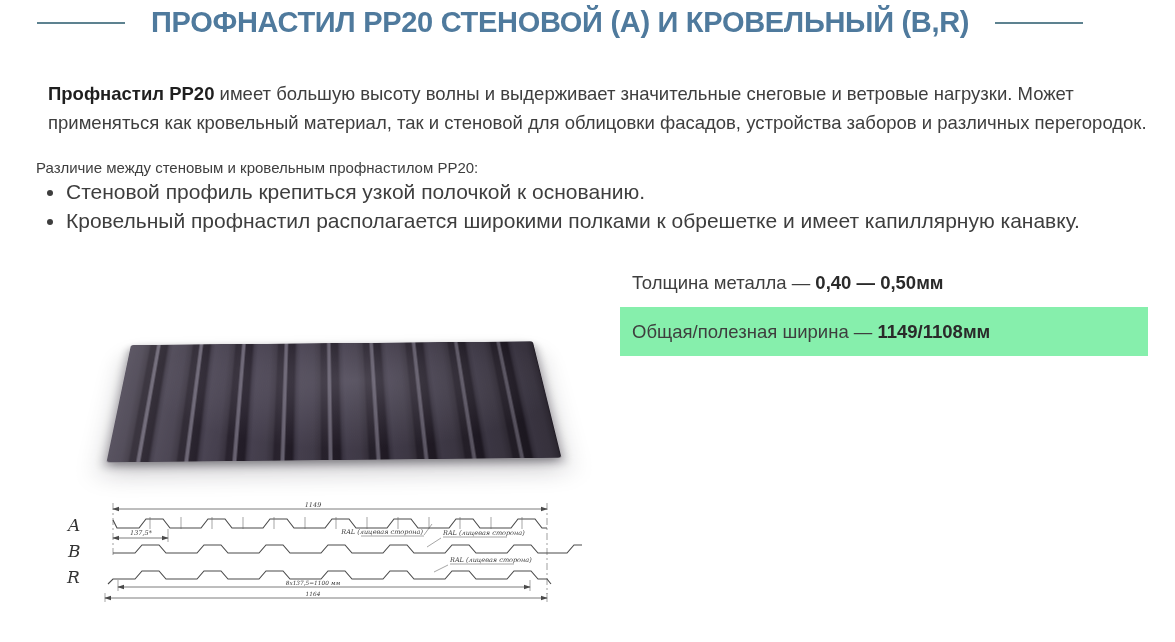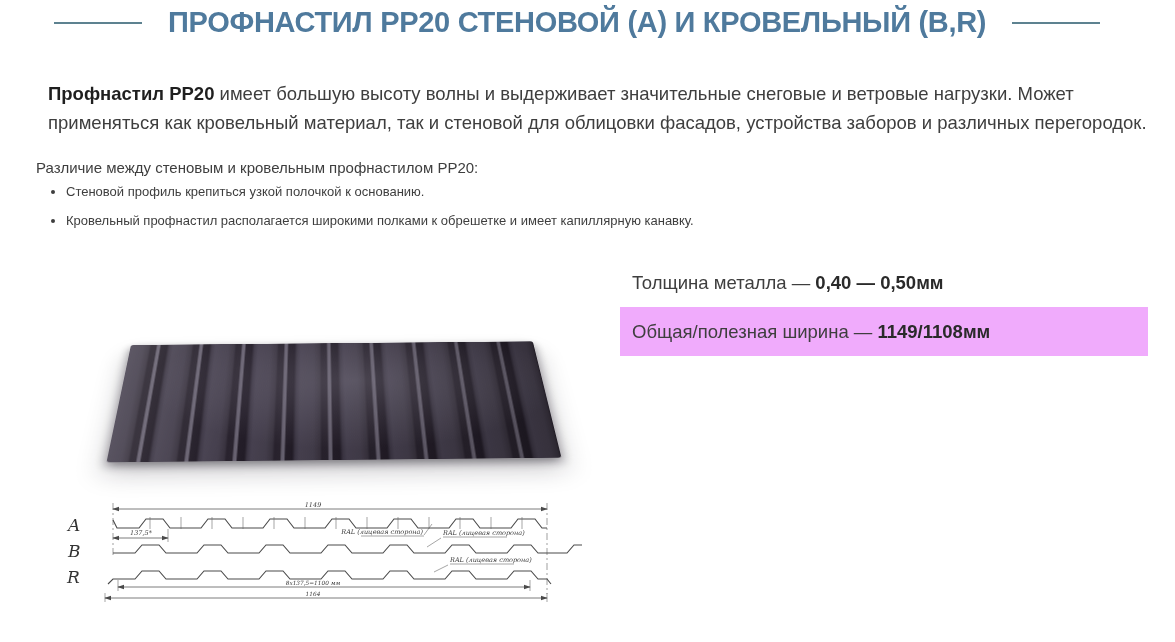--- a/index.html
+++ b/index.html
@@ -5,42 +5,42 @@
   html,body{margin:0;padding:0;background:#fff;}
   body{
     width:1175px;height:642px;position:relative;overflow:hidden;
     font-family:"Liberation Sans","DejaVu Sans",sans-serif;
     color:#3e3e3e;
   }
   
   .header{
     position:absolute;left:0;top:6px;width:997px;
     display:flex;align-items:center;gap:26px;
-    padding:0 37px;box-sizing:border-box;margin-left:17px;
+    padding:0 37px;box-sizing:border-box;
   }
   .hrule{flex:none;width:88px;height:2px;background:#5d8290;}
   .page-title{
     flex:1;text-align:center;margin:0;
     font-size:29px;font-weight:bold;letter-spacing:-0.3px;
     color:#4f7a9d;white-space:nowrap;
   }
   
   .intro{
     position:absolute;left:48px;top:60px;width:1114px;
     font-size:18.5px;line-height:29px;color:#3e3e3e;
   }
   .intro b{color:#1f1f1f;}
   .diff-heading{
     position:absolute;left:36px;top:138px;width:1114px;
     font-size:15px;line-height:29px;color:#3e3e3e;
   }
   .bullets{
     position:absolute;left:44px;top:178px;width:1090px;
     margin:0;padding:0 0 0 22px;list-style:disc;
-    font-size:13px;line-height:28.5px;color:#3e3e3e;
+    font-size:21px;line-height:28.5px;color:#3e3e3e;
   }
   
   .sheet-wrap{position:absolute;left:65px;top:266px;width:540px;height:218px;}
   .sheet{
     position:absolute;left:42px;top:16px;width:455px;height:178px;
     transform:perspective(900px) rotateX(42deg) rotate(-0.8deg);
     transform-origin:50% 100%;
     border-radius:3px;
     background:
       radial-gradient(ellipse at 55% 35%, rgba(165,160,175,0.28), rgba(165,160,175,0) 62%),
@@ -54,21 +54,21 @@
         #3c3644 44px, #474150 48px);
     box-shadow:0 5px 12px rgba(25,20,30,0.45), 0 16px 30px rgba(25,20,30,0.22);
   }
   
   .specs{position:absolute;left:620px;top:258px;width:528px;}
   .spec-row{
     box-sizing:border-box;width:100%;
     padding:10px 12px;font-size:18.5px;line-height:29px;color:#3e3e3e;
   }
   .spec-row b{color:#2a2a2a;}
-  .spec-row.shaded{background:#f0abfc;}
+  .spec-row.shaded{background:#86efac;}
   .spec-row.last{margin-top:28px;padding-right:70px;}
   
   .drawing{position:absolute;left:55px;top:498px;width:545px;height:140px;}
   .prof{stroke:#4a4a4a;stroke-width:1.1;fill:none;}
   .dline{stroke:#5a5a5a;stroke-width:0.8;fill:none;}
   .thin{stroke:#6a6a6a;stroke-width:0.6;fill:none;}
   .cline{stroke:#777;stroke-width:0.7;fill:none;stroke-dasharray:7 3 2 3;}
   .ptxt{font:italic 17px "DejaVu Serif",serif;fill:#333;}
   .dtxt{font:italic 6.5px "DejaVu Serif",serif;fill:#3b3b3b;}
   .stxt{font:italic 5.8px "DejaVu Serif",serif;fill:#3b3b3b;}

